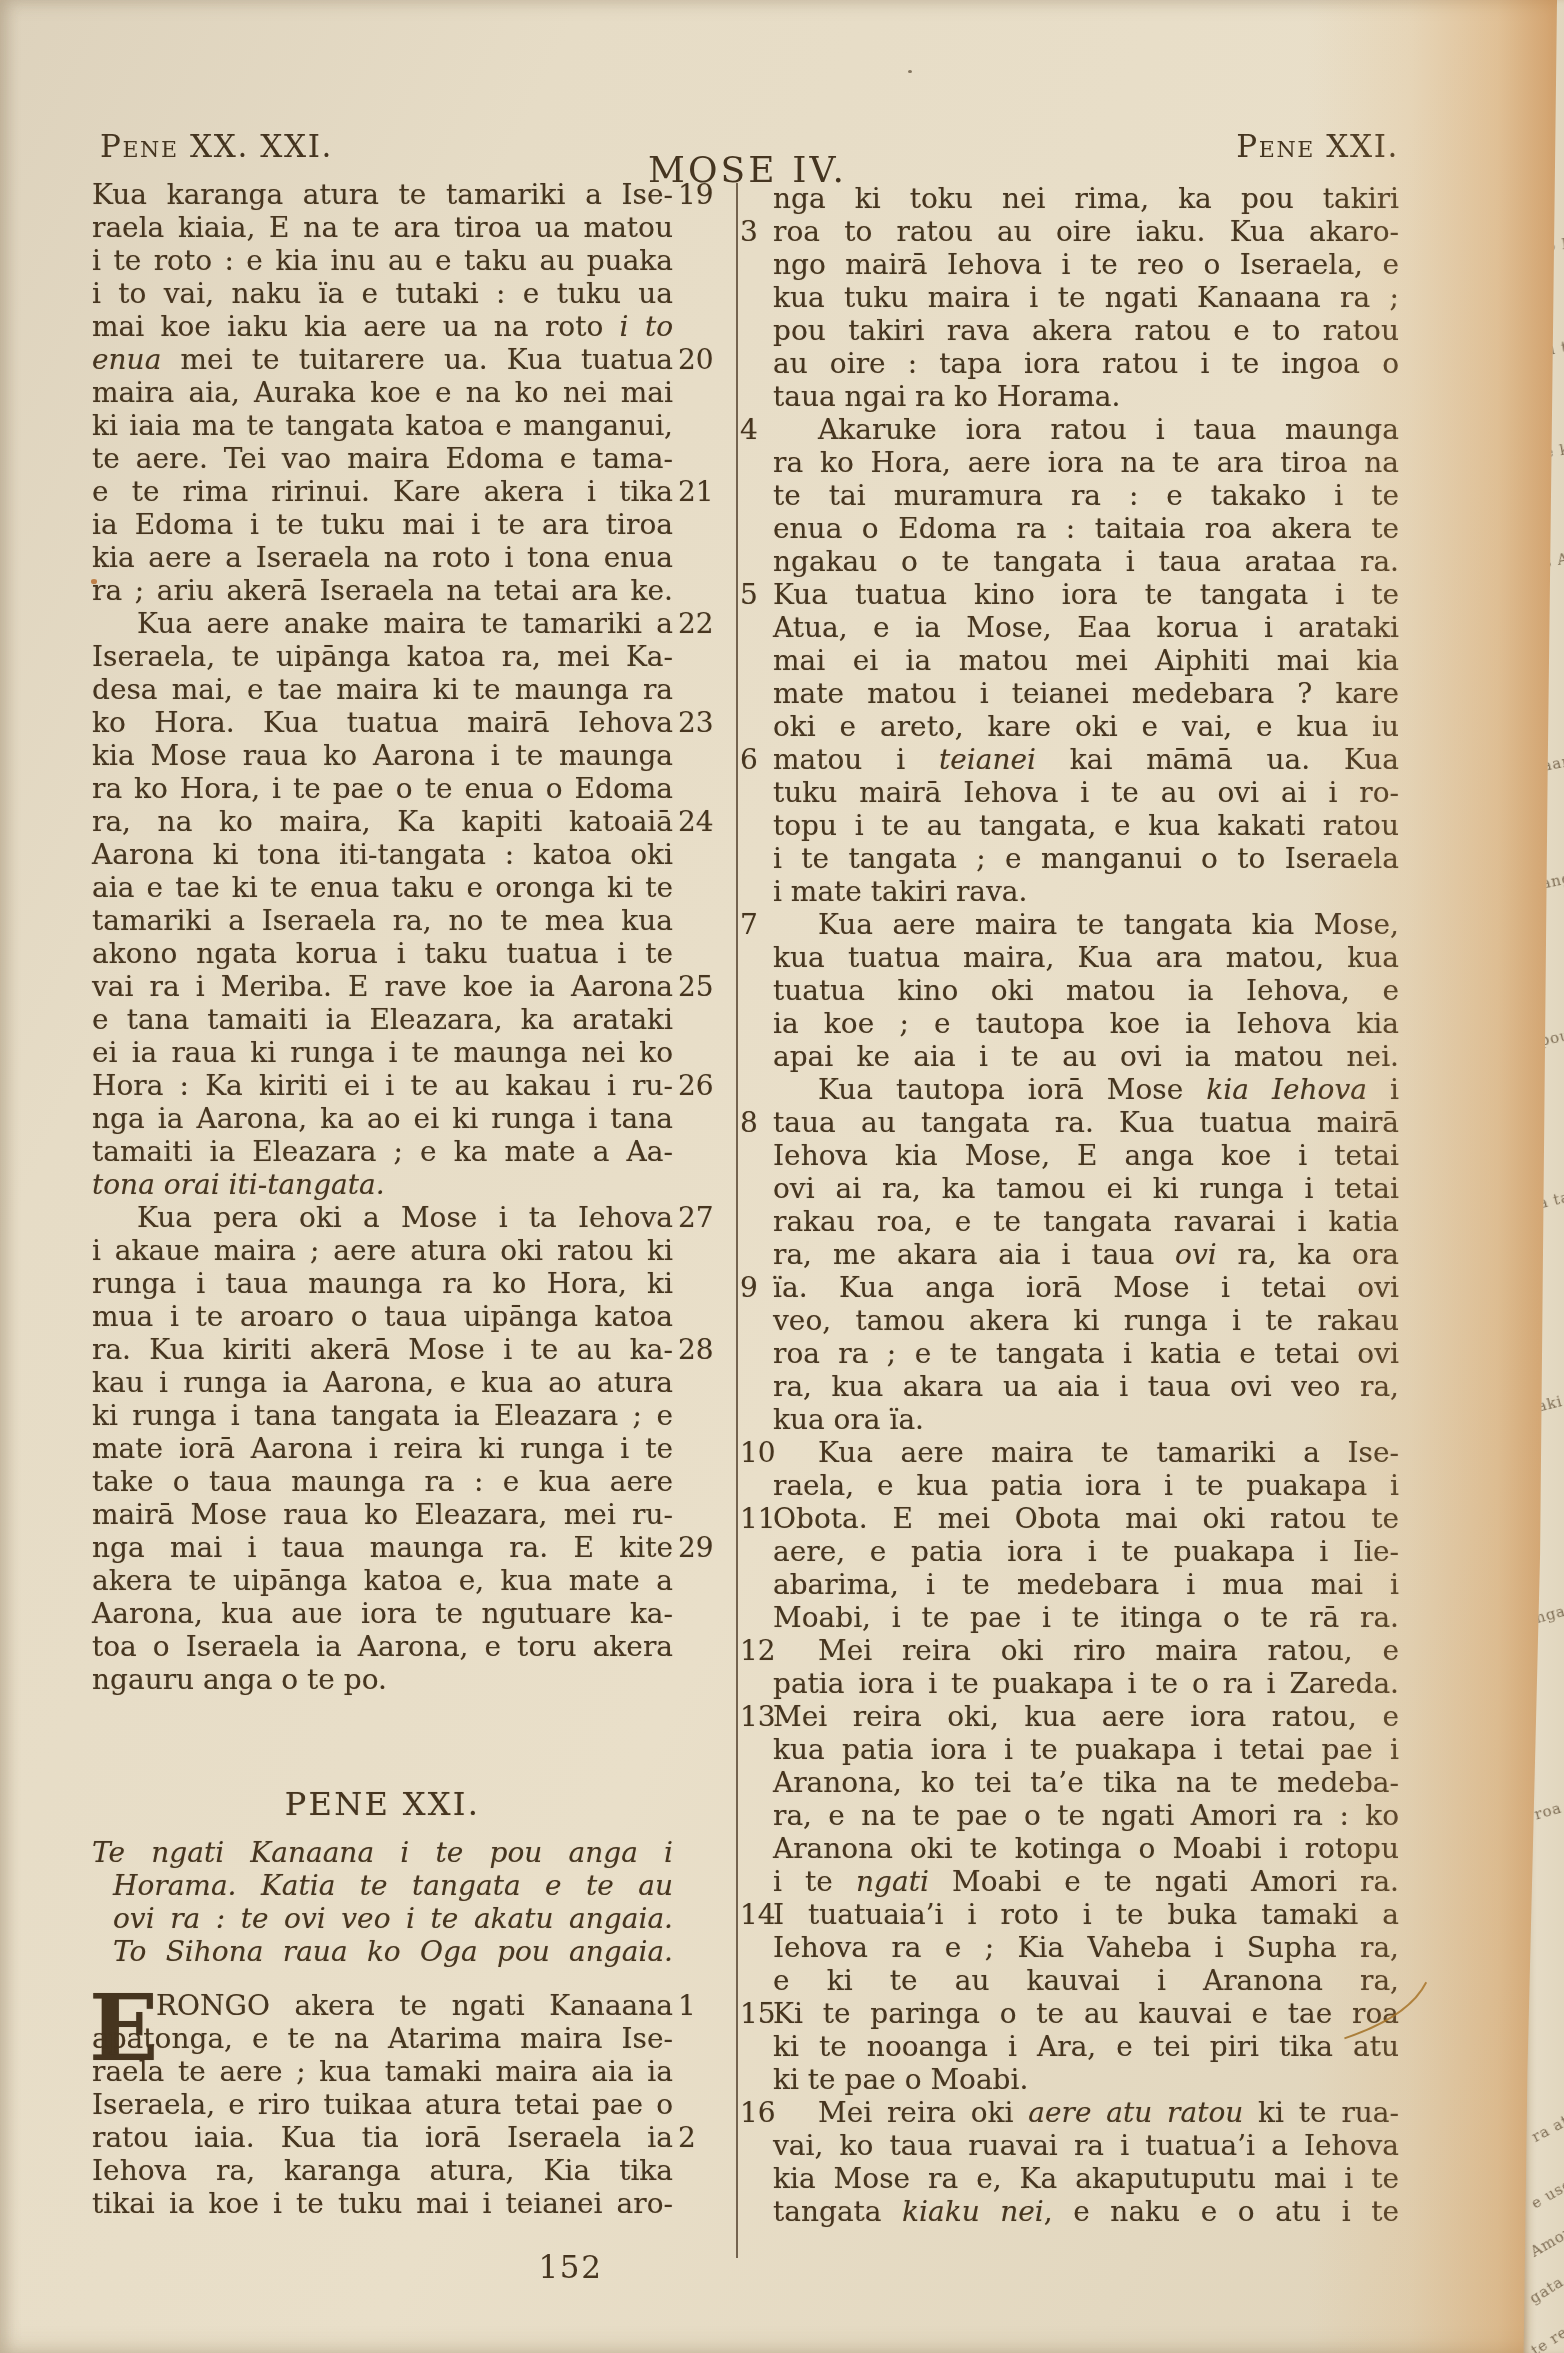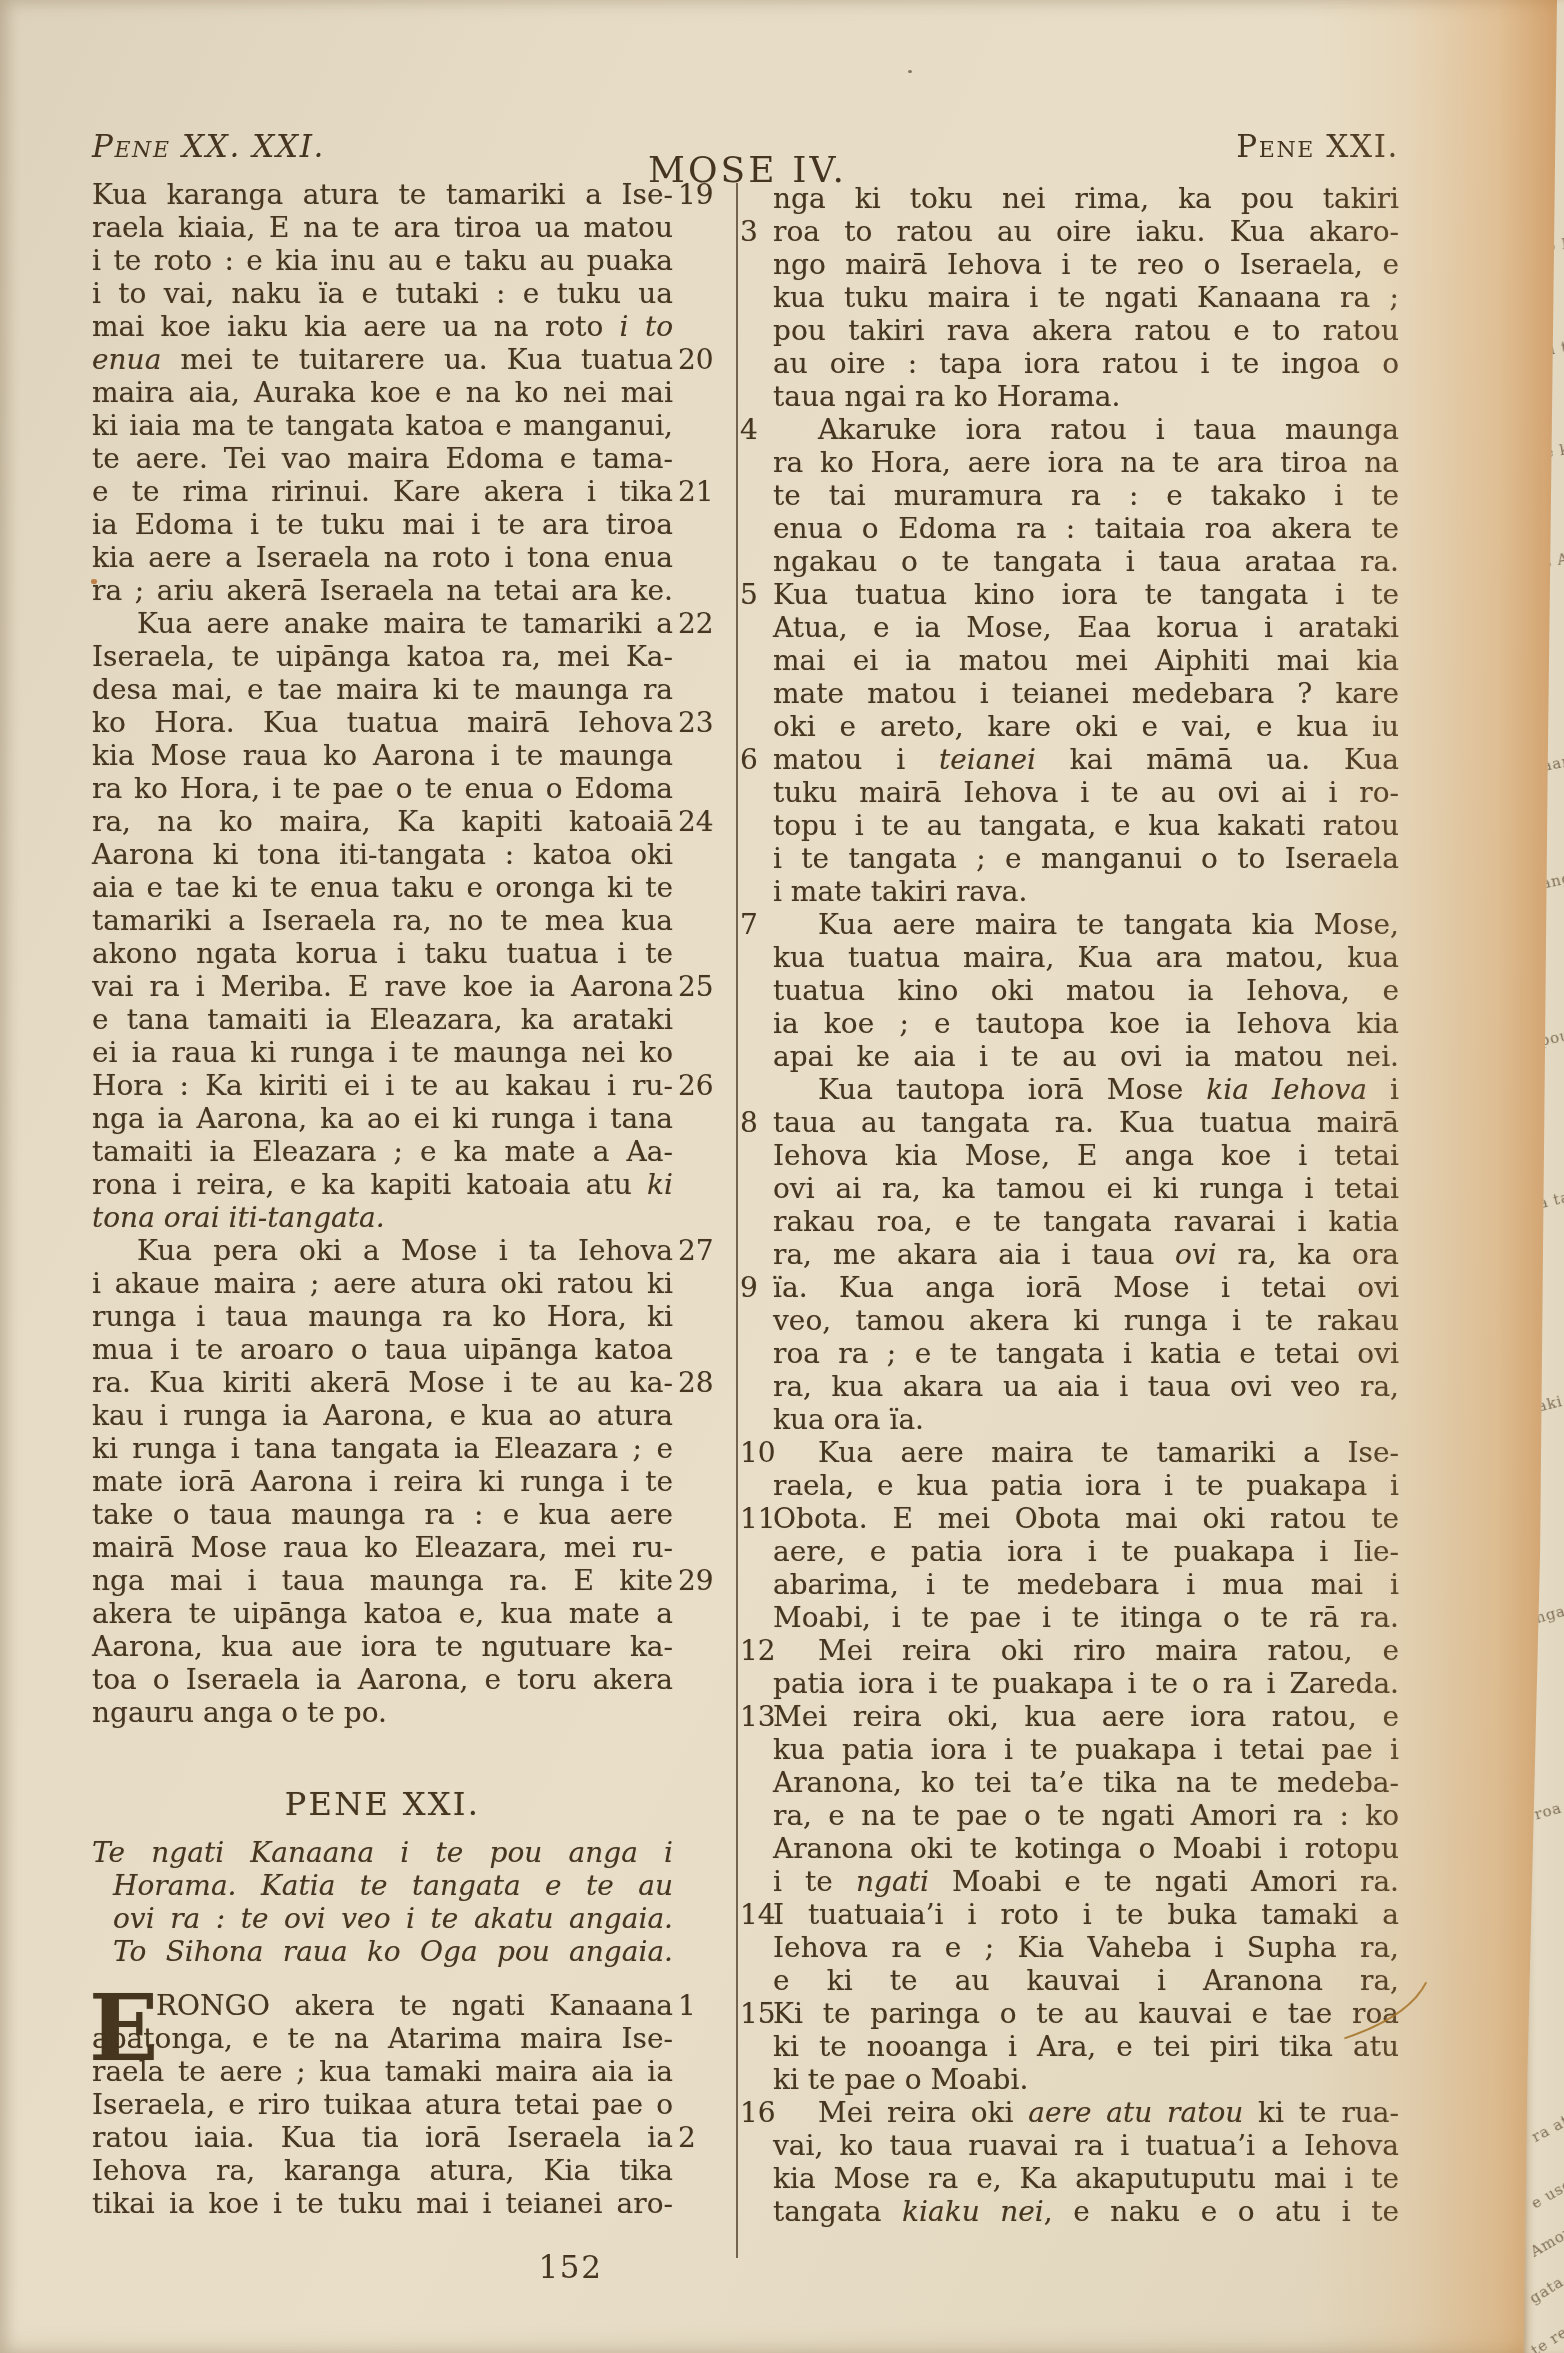--- a/index.html
+++ b/index.html
@@ -52,21 +52,21 @@
   .divider{position:absolute; width:1.6px; background:rgba(95,78,58,.85);}
   .page-num{position:absolute; font-size:31px; letter-spacing:1.6px;}
   .speck{position:absolute; border-radius:50%;}
   i{font-style:italic;}
 </style>
 </head>
 <body>
 
 <div class="page">
 
-  <div class="hdr" style="left:92px;top:128px;font-style:italic;">Pene XX. XXI.</div>
+  <div class="hdr" style="left:100px;top:128px;">Pene XX. XXI.</div>
   <div class="hdr hdr-center" style="left:634px;width:227px;top:117px;">MOSE IV.</div>
   <div class="hdr" style="left:1095px;width:304px;top:128px;text-align:right;">Pene XXI.</div>
 
   <div class="divider" style="left:736px;top:183px;height:2075px;"></div>
 
   <div id="lc-block1" class="col" style="left:92px;top:178px;width:581px;">
       <div class="line"><span class="vnum r">19</span>Kua karanga atura te tamariki a Ise-</div>
       <div class="line">raela kiaia, E na te ara tiroa ua matou</div>
       <div class="line">i te roto : e kia inu au e taku au puaka</div>
       <div class="line">i to vai, naku ïa e tutaki : e tuku ua</div>
@@ -89,21 +89,20 @@
       <div class="line">Aarona ki tona iti-tangata : katoa oki</div>
       <div class="line">aia e tae ki te enua taku e oronga ki te</div>
       <div class="line">tamariki a Iseraela ra, no te mea kua</div>
       <div class="line">akono ngata korua i taku tuatua i te</div>
       <div class="line"><span class="vnum r">25</span>vai ra i Meriba. E rave koe ia Aarona</div>
       <div class="line">e tana tamaiti ia Eleazara, ka arataki</div>
       <div class="line">ei ia raua ki runga i te maunga nei ko</div>
       <div class="line"><span class="vnum r">26</span>Hora : Ka kiriti ei i te au kakau i ru-</div>
       <div class="line">nga ia Aarona, ka ao ei ki runga i tana</div>
       <div class="line">tamaiti ia Eleazara ; e ka mate a Aa-</div>
-      <div class="line">rona i reira, e ka kapiti katoaia atu <i>ki</i></div>
       <div class="line last"><i>tona orai iti-tangata.</i></div>
       <div class="line ind"><span class="vnum r">27</span>Kua pera oki a Mose i ta Iehova</div>
       <div class="line">i akaue maira ; aere atura oki ratou ki</div>
       <div class="line">runga i taua maunga ra ko Hora, ki</div>
       <div class="line">mua i te aroaro o taua uipānga katoa</div>
       <div class="line"><span class="vnum r">28</span>ra. Kua kiriti akerā Mose i te au ka-</div>
       <div class="line">kau i runga ia Aarona, e kua ao atura</div>
       <div class="line">ki runga i tana tangata ia Eleazara ; e</div>
       <div class="line">mate iorā Aarona i reira ki runga i te</div>
       <div class="line">take o taua maunga ra : e kua aere</div>

